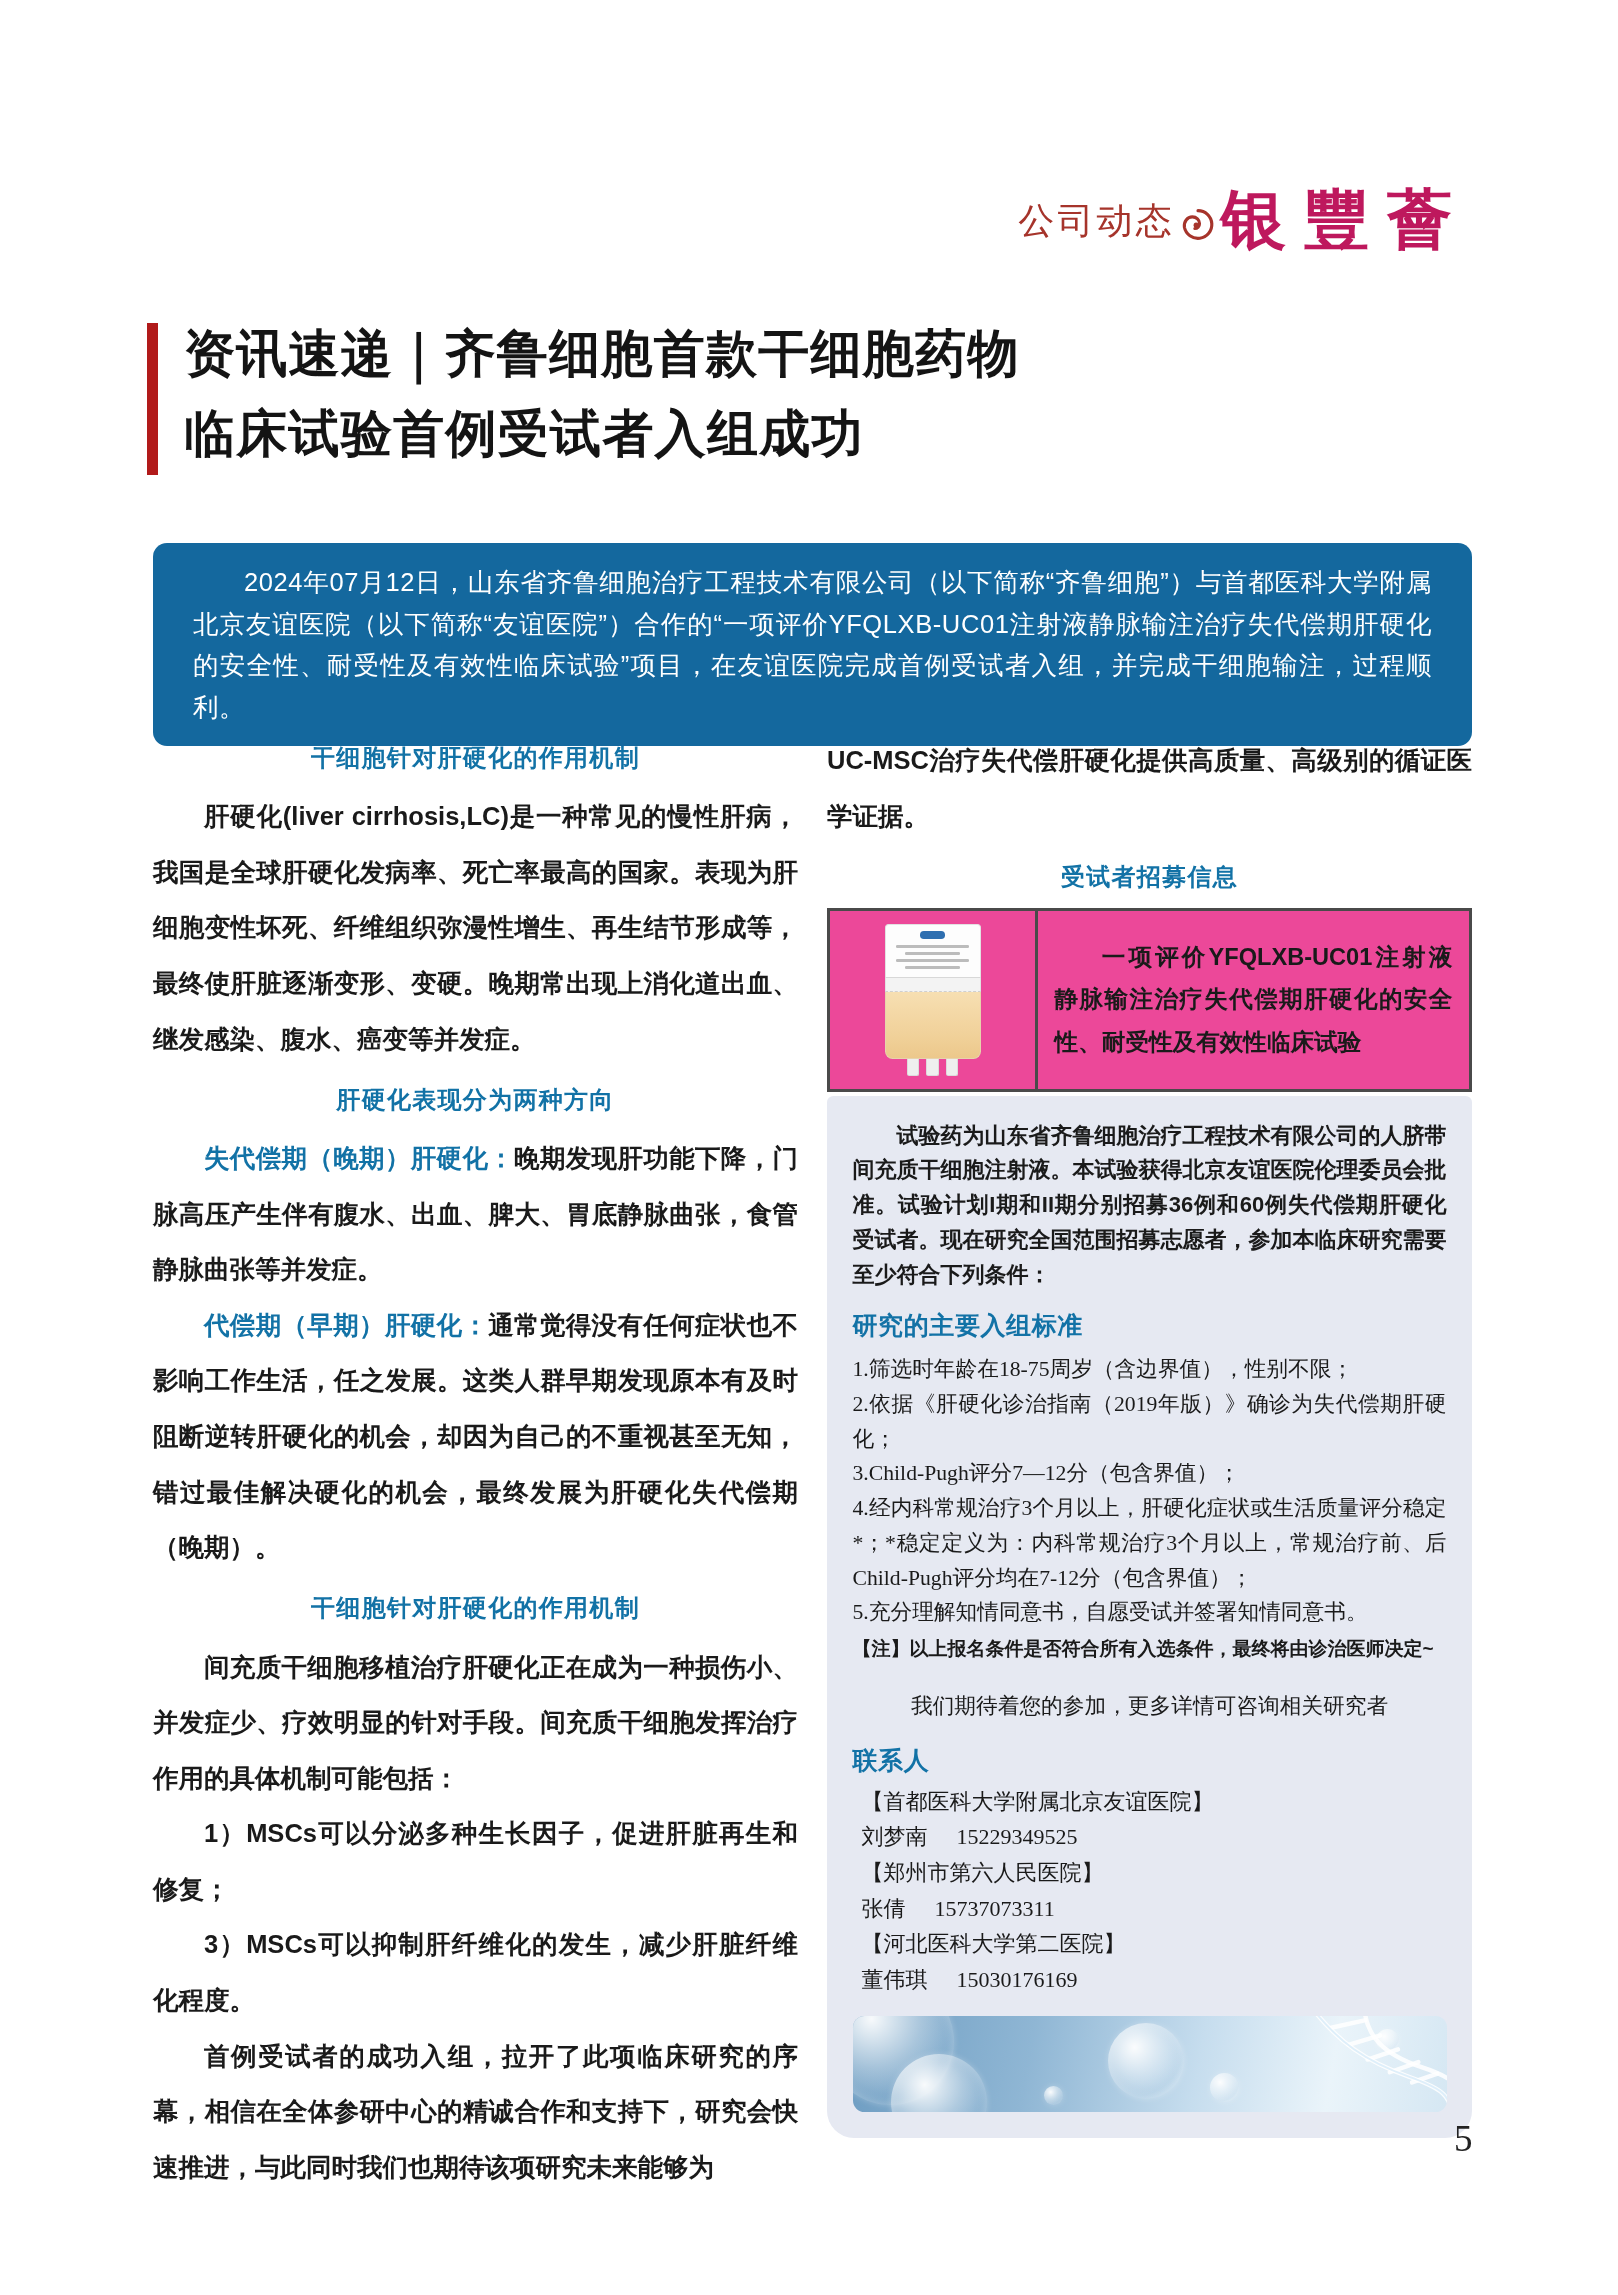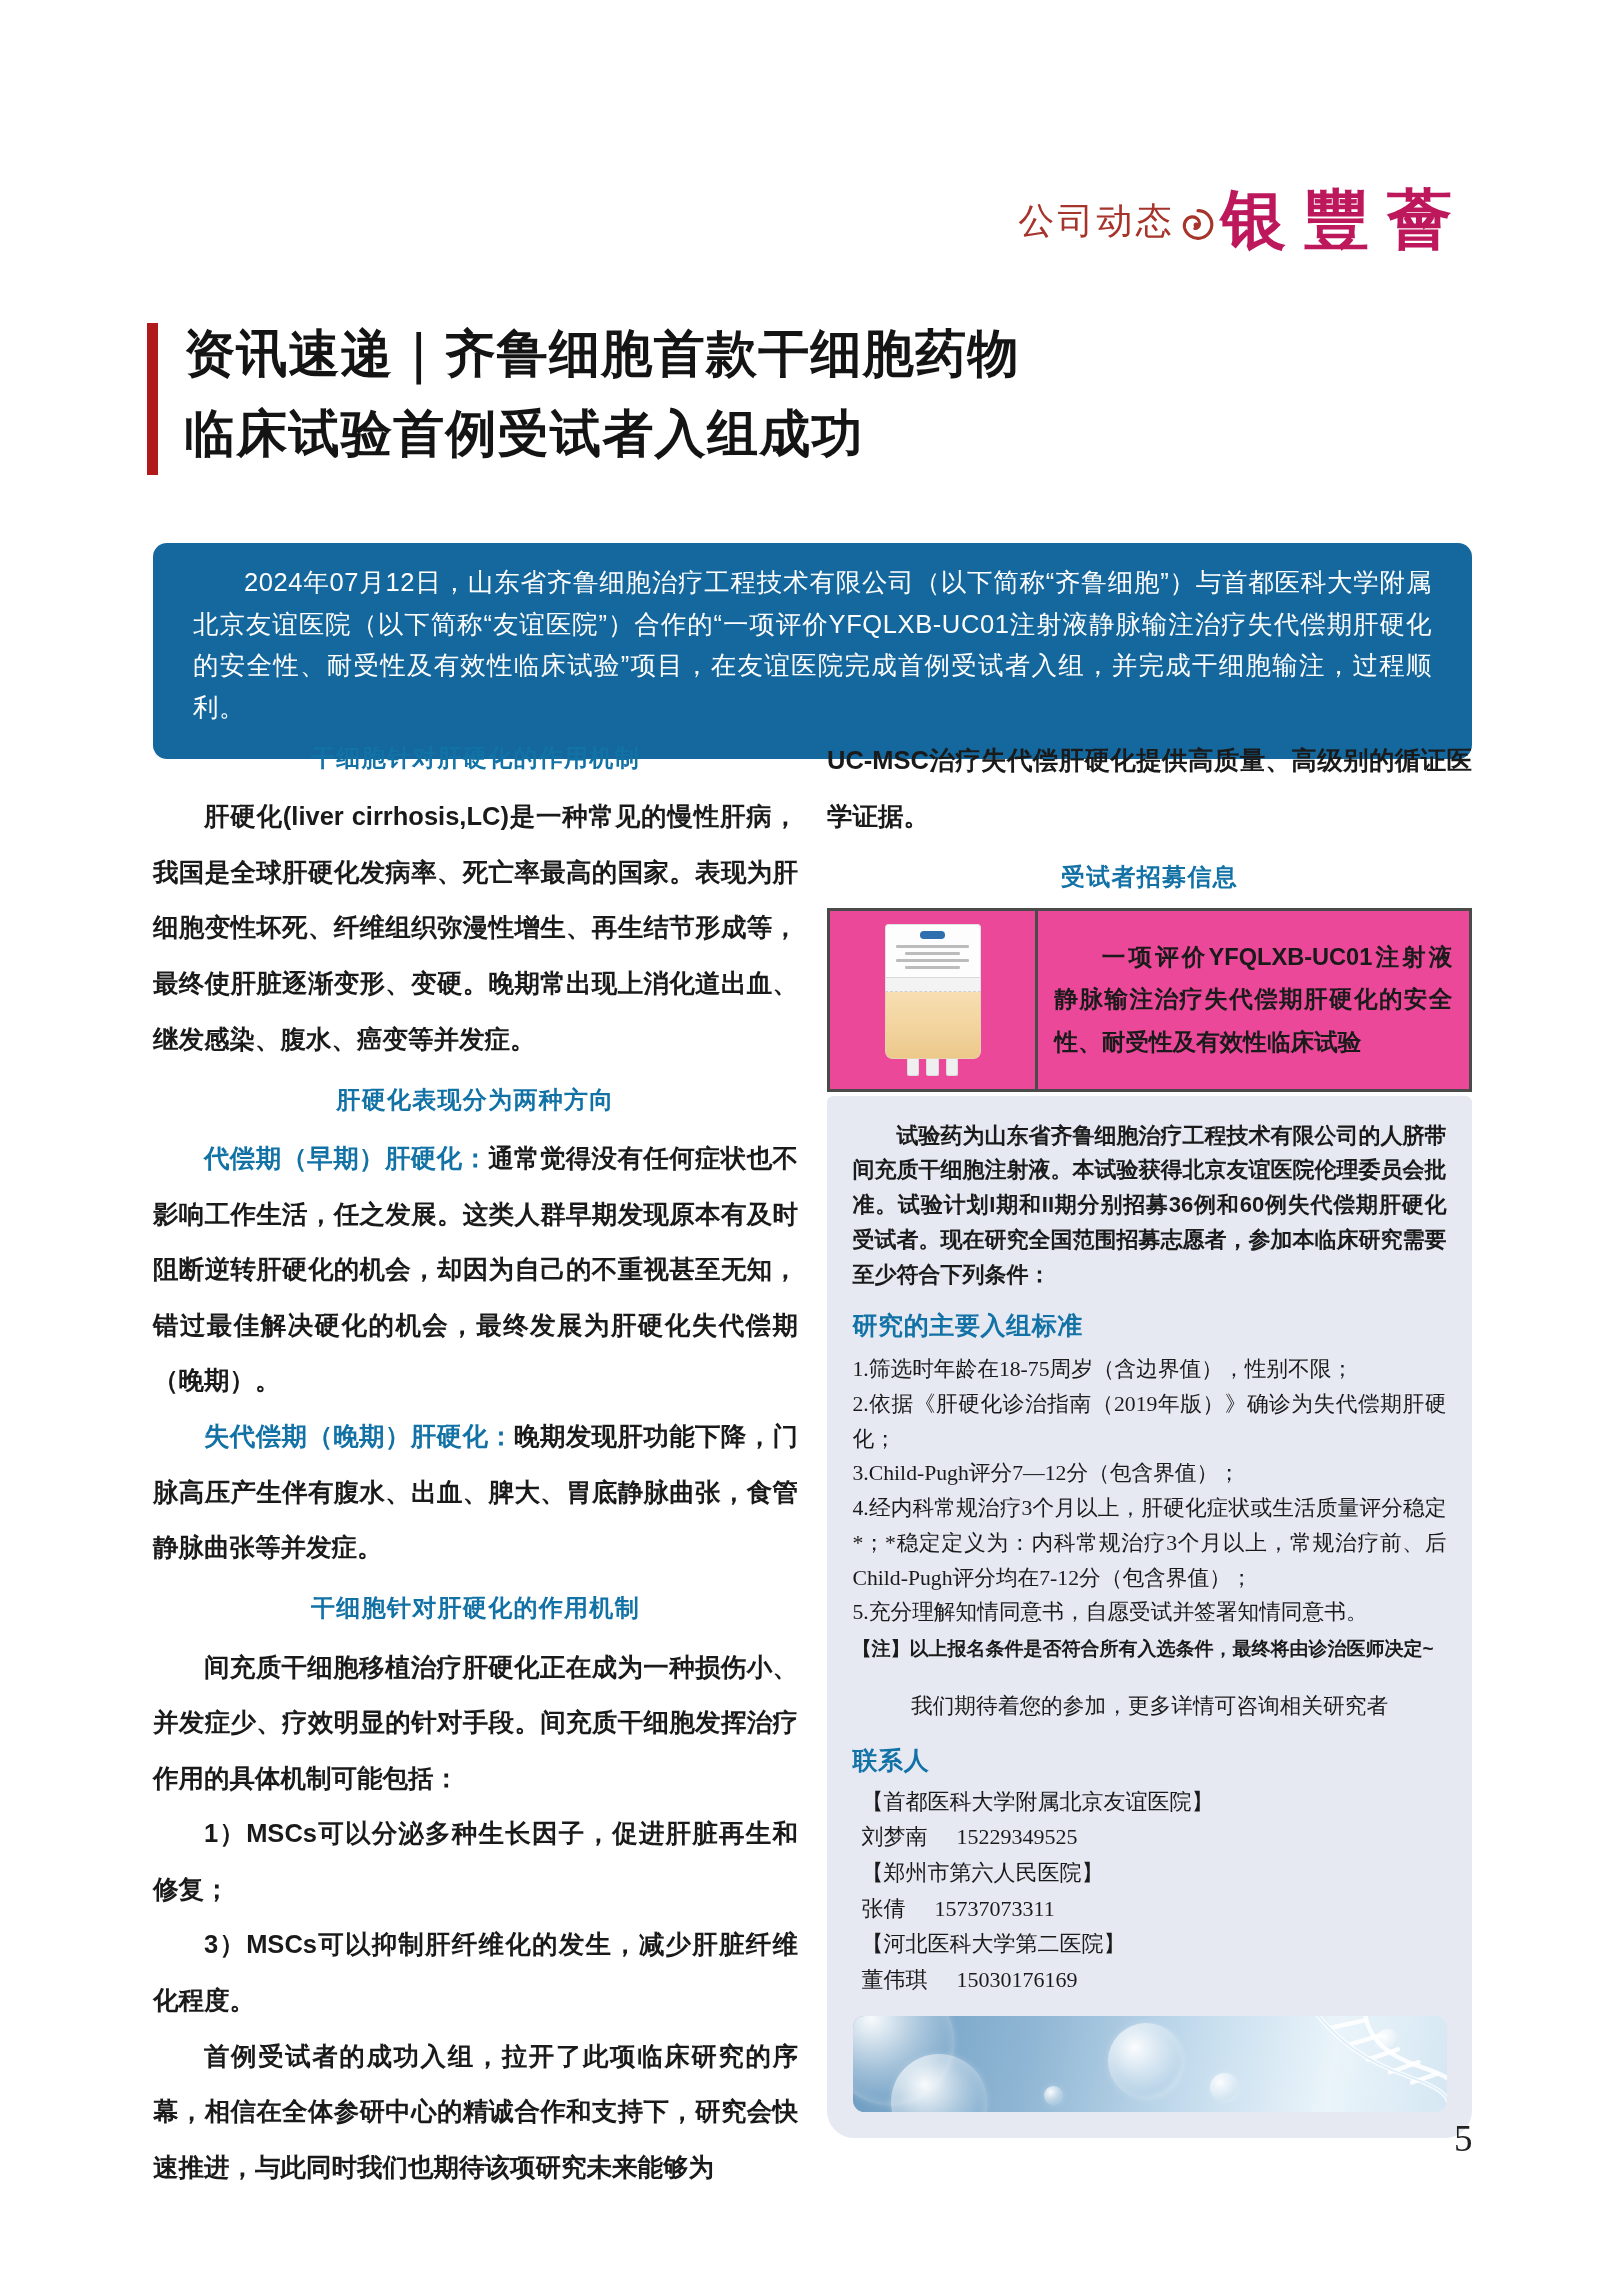--- a/index.html
+++ b/index.html
@@ -15,21 +15,21 @@
     font-family:Liberation Sans, sans-serif;font-weight:bold;font-size:65px;
     color:#be185d;letter-spacing:18px;line-height:1;transform:translateY(-2.5px);
   }
   
   .title-block{position:absolute;left:147px;top:314px;width:1249px;}
   .title-bar{position:absolute;left:0;top:9px;width:10.8px;height:152px;background:#B11A1A;}
   .title-text{margin:0 0 0 37px;font-size:51px;font-weight:bold;line-height:1.57;color:#141414;letter-spacing:1.3px;}
   
   .intro-box{
     position:absolute;left:153px;top:543px;width:1319px;box-sizing:border-box;
-    background:#14689E;border-radius:14px;padding:19px 40px 31px;
+    background:#14689E;border-radius:14px;padding:19px 40px 18px;
   }
   .intro-box p{margin:0;color:#ffffff;font-size:25.5px;line-height:1.63;text-align:justify;text-indent:2em;letter-spacing:0.6px;}
   
   .columns{position:absolute;left:153px;top:733px;width:1319px;display:flex;gap:29px;align-items:flex-start;}
   .col{flex:1;min-width:0;}
   h2.sec{font-size:24px;font-weight:bold;color:#1272A6;text-align:center;margin:16.6px 0 15.3px;letter-spacing:1.3px;}
   p.body{font-size:25.5px;font-weight:bold;line-height:2.18;text-align:justify;text-indent:2em;margin:0;overflow-wrap:anywhere;}
   p.body.noindent{text-indent:0;}
   span.lead{color:#1272A6;}
   
@@ -98,22 +98,22 @@
     <p>2024年07月12日，山东省齐鲁细胞治疗工程技术有限公司（以下简称“齐鲁细胞”）与首都医科大学附属北京友谊医院（以下简称“友谊医院”）合作的“一项评价YFQLXB-UC01注射液静脉输注治疗失代偿期肝硬化的安全性、耐受性及有效性临床试验”项目，在友谊医院完成首例受试者入组，并完成干细胞输注，过程顺利。</p>
   </div>
 
   <div class="columns">
 
     <div class="col">
       <h2 class="sec" style="margin-top:9px;">干细胞针对肝硬化的作用机制</h2>
       <p class="body">肝硬化(liver cirrhosis,LC)是一种常见的慢性肝病，我国是全球肝硬化发病率、死亡率最高的国家。表现为肝细胞变性坏死、纤维组织弥漫性增生、再生结节形成等，最终使肝脏逐渐变形、变硬。晚期常出现上消化道出血、继发感染、腹水、癌变等并发症。</p>
 
       <h2 class="sec">肝硬化表现分为两种方向</h2>
+      <p class="body"><span class="lead">失代偿期（晚期）肝硬化：</span><span>晚期发现肝功能下降，门脉高压产生伴有腹水、出血、脾大、胃底静脉曲张，食管静脉曲张等并发症。</span></p>
       <p class="body"><span class="lead">代偿期（早期）肝硬化：</span><span>通常觉得没有任何症状也不影响工作生活，任之发展。这类人群早期发现原本有及时阻断逆转肝硬化的机会，却因为自己的不重视甚至无知，错过最佳解决硬化的机会，最终发展为肝硬化失代偿期（晚期）。</span></p>
-      <p class="body"><span class="lead">失代偿期（晚期）肝硬化：</span><span>晚期发现肝功能下降，门脉高压产生伴有腹水、出血、脾大、胃底静脉曲张，食管静脉曲张等并发症。</span></p>
 
       <h2 class="sec">干细胞针对肝硬化的作用机制</h2>
       <p class="body">间充质干细胞移植治疗肝硬化正在成为一种损伤小、并发症少、疗效明显的针对手段。间充质干细胞发挥治疗作用的具体机制可能包括：</p>
       <p class="body">1）MSCs可以分泌多种生长因子，促进肝脏再生和修复；</p>
       <p class="body">3）MSCs可以抑制肝纤维化的发生，减少肝脏纤维化程度。</p>
       <p class="body">首例受试者的成功入组，拉开了此项临床研究的序幕，相信在全体参研中心的精诚合作和支持下，研究会快速推进，与此同时我们也期待该项研究未来能够为</p>
     </div>
 
     <div class="col">
       <p class="body noindent">UC-MSC治疗失代偿肝硬化提供高质量、高级别的循证医学证据。</p>

